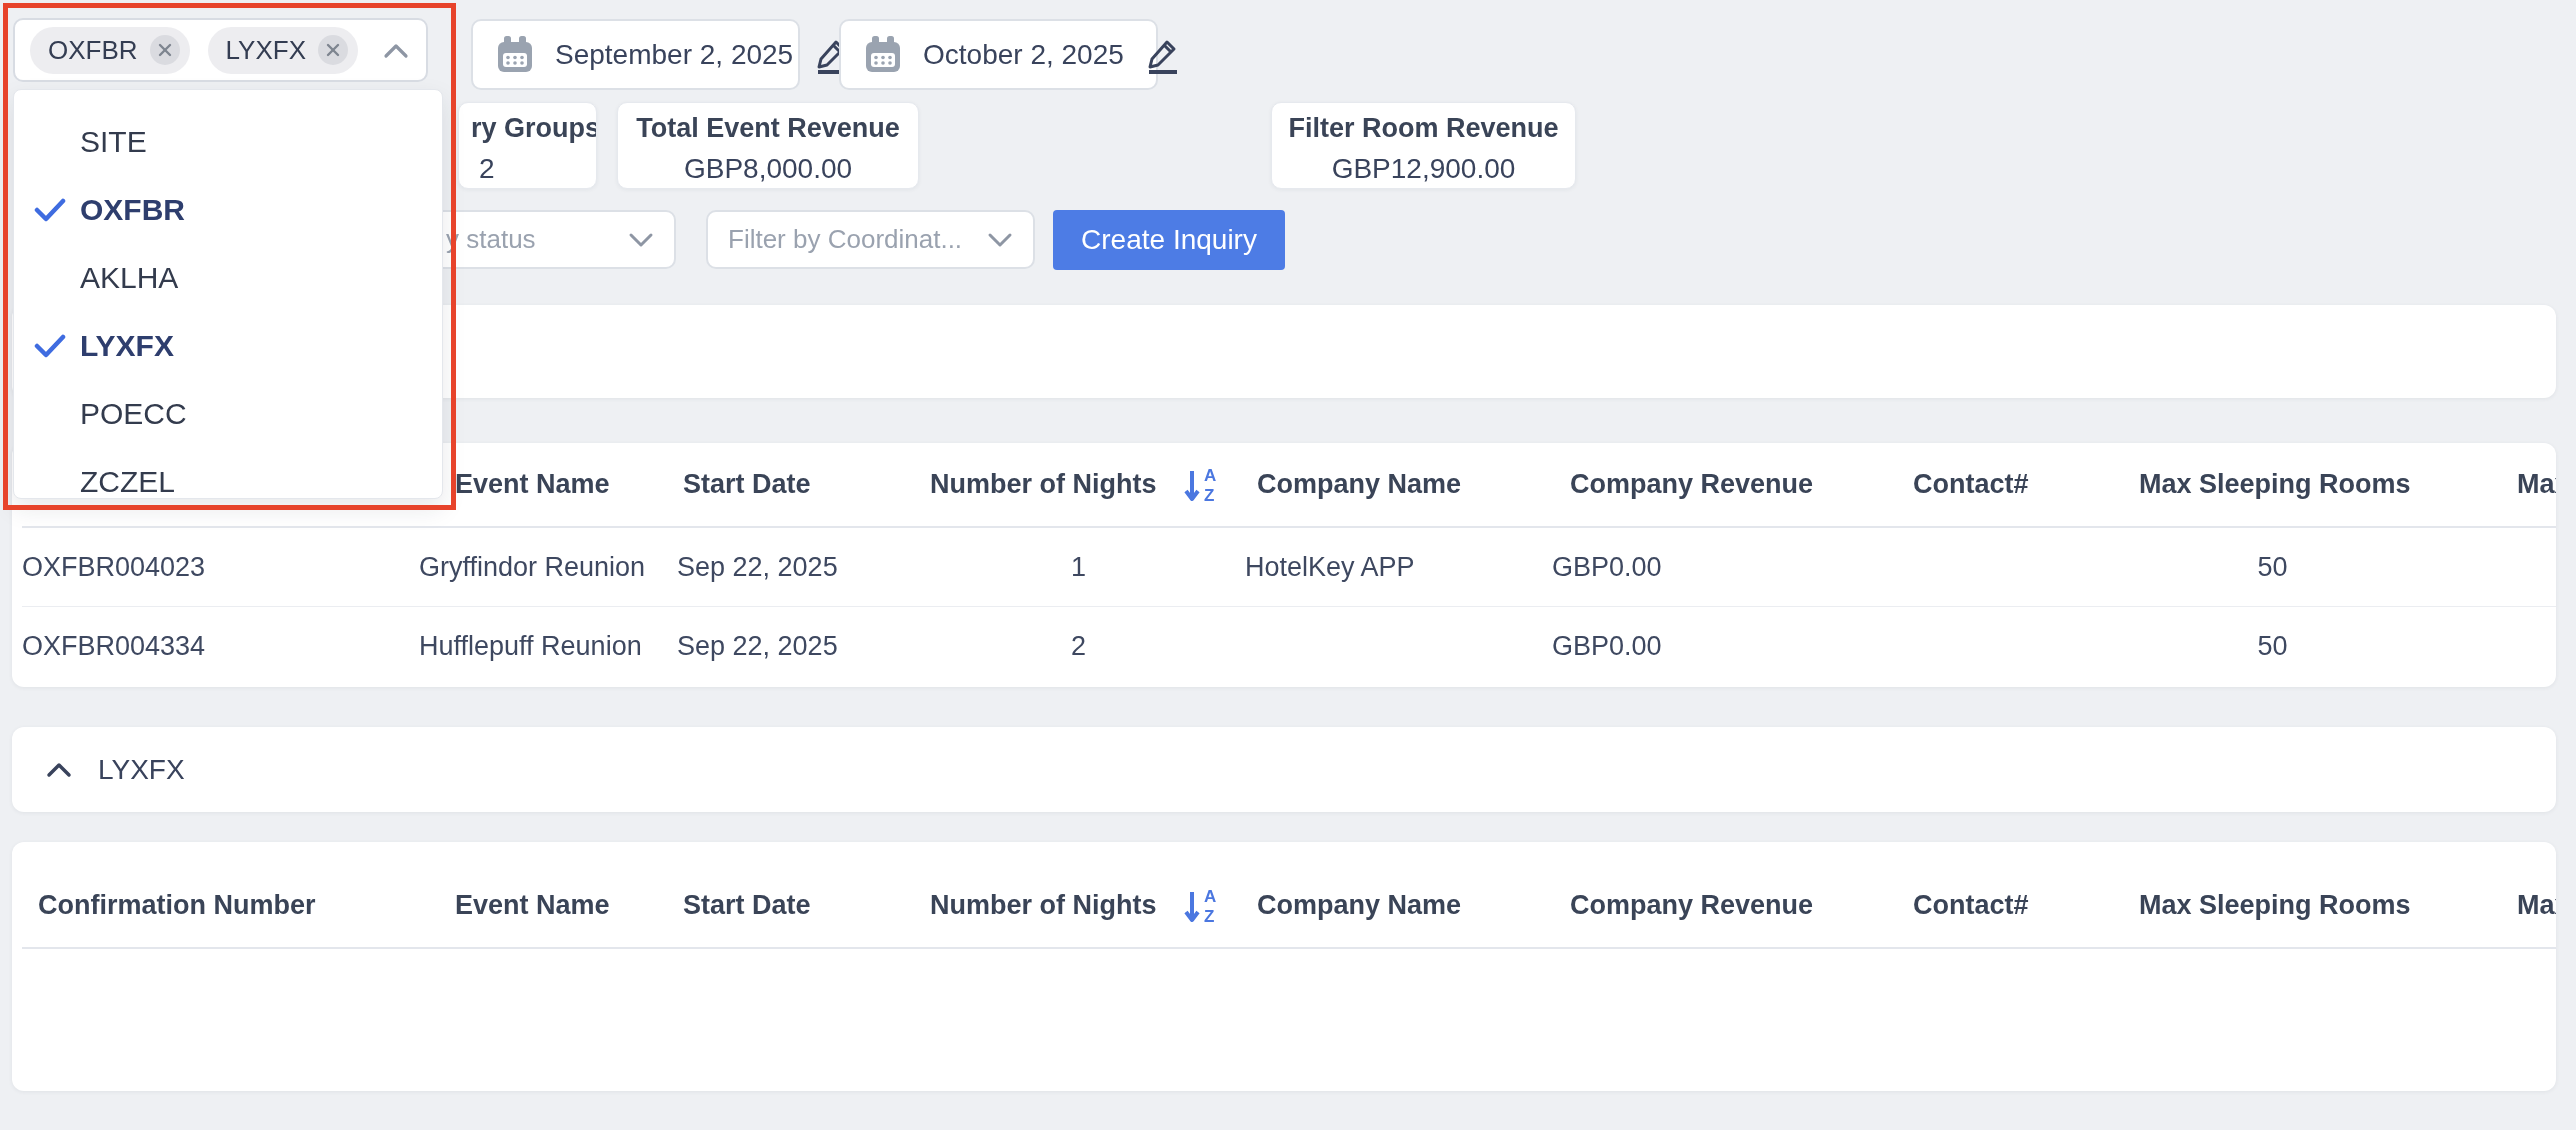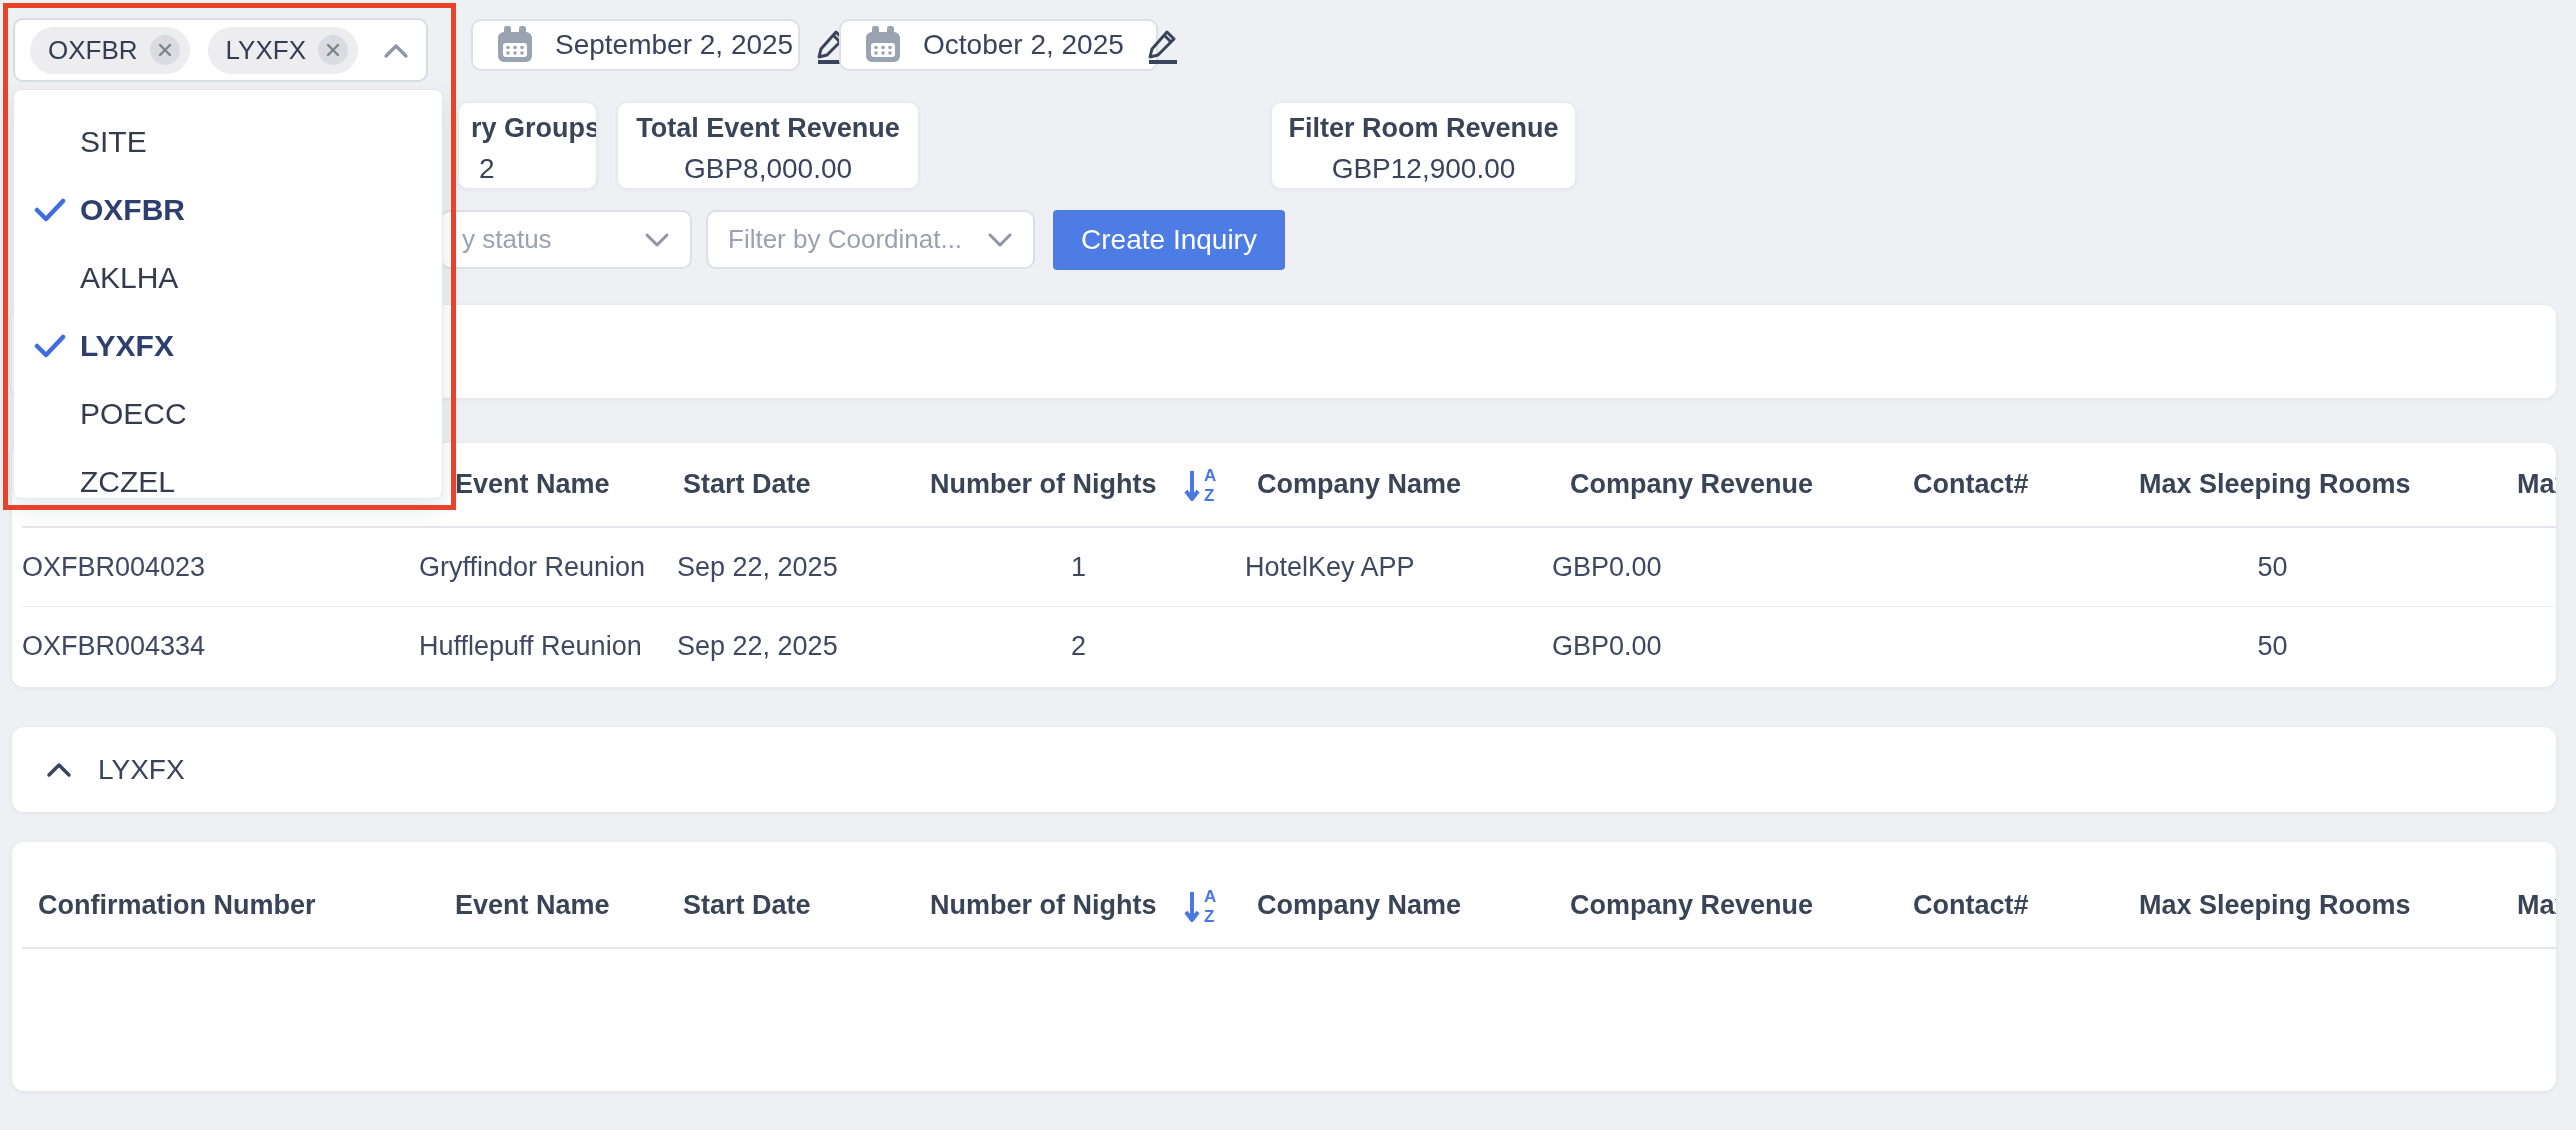--- a/index.html
+++ b/index.html
@@ -14,21 +14,21 @@
   .page { position:relative; width:2576px; height:1130px; }
 
   
   .card {
     position:absolute; background:#fff; border-radius:12px;
     box-shadow:0 1px 4px rgba(40,50,70,.07);
   }
 
   
   .datebox {
-    position:absolute; top:19px; height:52px; background:#fff;
+    position:absolute; top:19px; height:71px; background:#fff;
     border:2px solid #DCE0E6; border-radius:10px;
     display:flex; align-items:center; gap:22px; padding:0 24px;
     font-size:28px; color:#39435C;
   }
   .datebox .dtext { flex:1; text-align:center; white-space:nowrap; }
 
   
   .stat {
     position:absolute; top:102px; height:87px; background:#fff;
     border:1px solid #E6E9EE; border-radius:10px;
@@ -175,21 +175,21 @@
   </div>
   <div class="stat" style="left:617px; width:302px;">
     <div class="stitle">Total Event Revenue</div>
     <div class="svalue">GBP8,000.00</div>
   </div>
   <div class="stat" style="left:1271px; width:305px;">
     <div class="stitle">Filter Room Revenue</div>
     <div class="svalue">GBP12,900.00</div>
   </div>
 
-  <div class="fselect" style="left:440px; width:252px;">
+  <div class="fselect" style="left:424px; width:252px;">
     <span>y status</span>
     <span>
       <svg width="26" height="16" viewBox="0 0 26 16">
           <polyline points="3,3 13,13 23,3" fill="none" stroke="#8E96A4" stroke-width="3" stroke-linecap="round" stroke-linejoin="round"></polyline>
         </svg>
     </span>
   </div>
   <div class="fselect" style="left:706px; width:329px;">
     <span>Filter by Coordinat...</span>
     <span>

